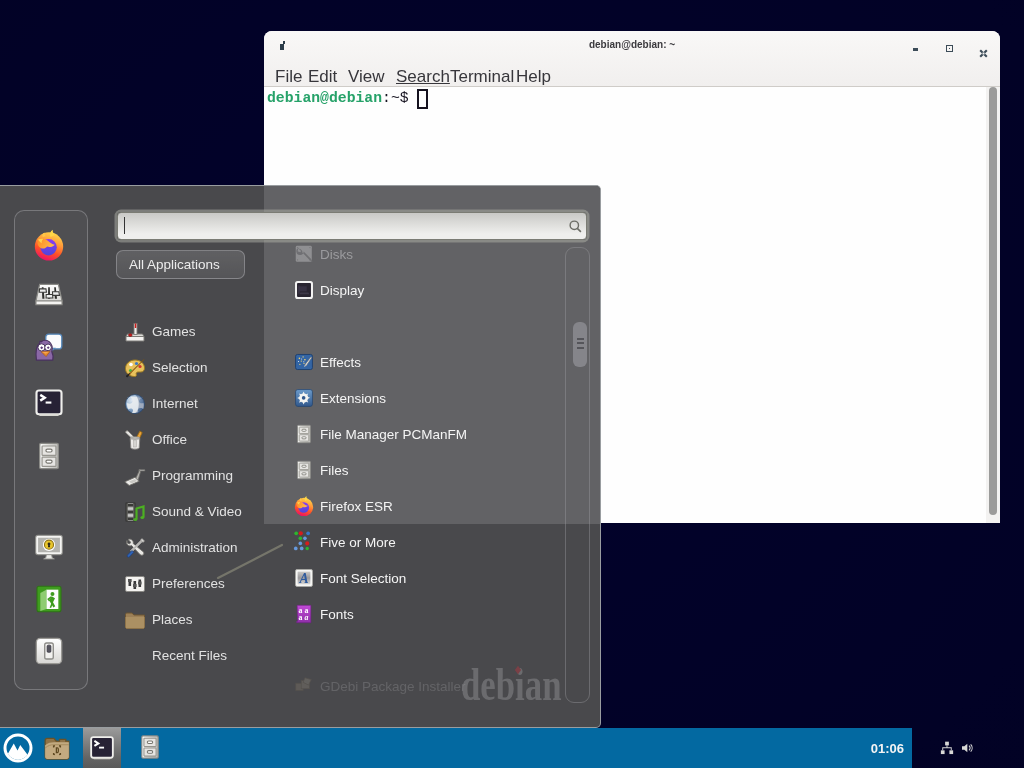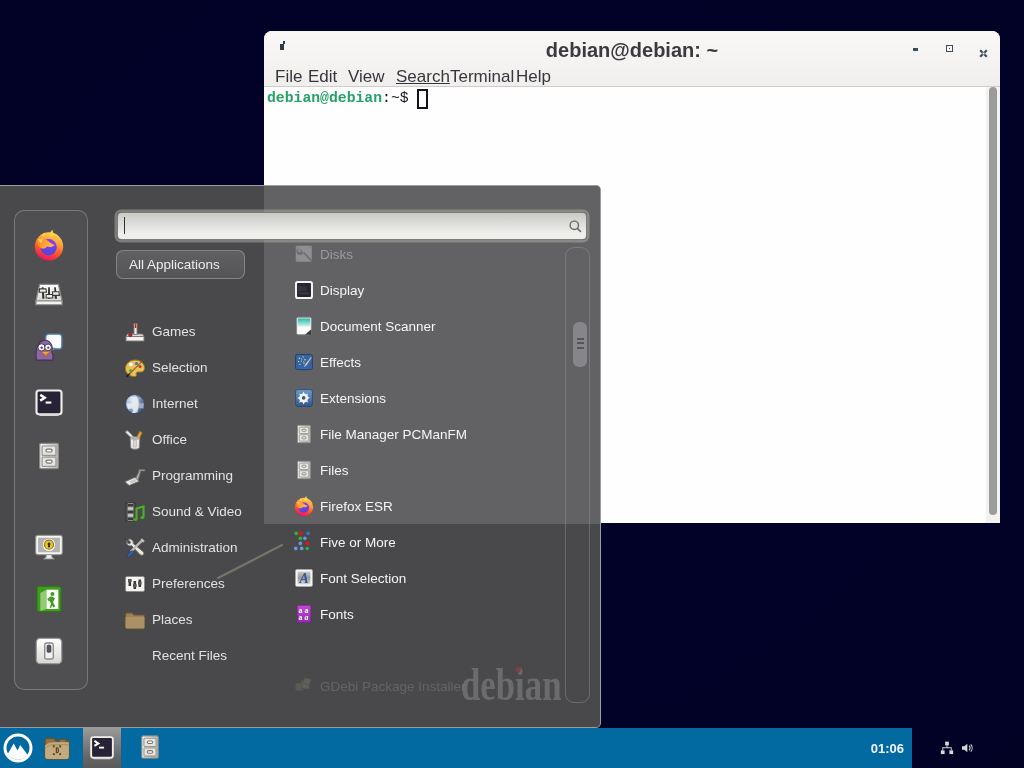--- a/index.html
+++ b/index.html
@@ -9,21 +9,21 @@
   .abs{position:absolute;}
 
   
   #term{position:absolute;left:264px;top:31px;width:736px;height:492px;
     border-radius:8px 8px 0 0;background:#ffffff;}
   #termbar{position:absolute;left:0;top:0;width:736px;height:55px;
     border-radius:8px 8px 0 0;
     background:linear-gradient(#f9f8f7,#f1efee);
     border-bottom:1px solid #cfccc8;}
   #termtitle{position:absolute;left:0;top:8px;width:736px;text-align:center;
-    font-size:20px;font-weight:bold;color:#3b3a3e;}
+    font-size:10px;font-weight:bold;color:#3b3a3e;}
   #termicon{position:absolute;left:16px;top:13px;width:4px;height:6px;background:#2c3d4a;}
   #termicon:after{content:"";position:absolute;left:3px;top:-3px;width:1.5px;height:2.5px;background:#2c3d4a;}
   #tmenu{position:absolute;left:0px;top:32px;width:736px;height:24px;font-size:17px;color:#37363b;}
   #tmenu span{position:absolute;top:4px;}
   #tcontent{position:absolute;left:0;top:56px;width:736px;height:436px;background:#fefefe;
     font-family:"Liberation Mono",monospace;font-size:14.75px;font-weight:bold;}
   #prompt{position:absolute;left:3px;top:3px;white-space:pre;}
   #prompt .g{color:#26a269;}
   #prompt .d{color:#171421;font-weight:normal;}
   #cursor{position:absolute;left:153.4px;top:1.8px;width:6.9px;height:15.8px;border:2.1px solid #15121f;}
@@ -245,34 +245,20 @@
     </div>
     <div class="app " style="top:93px;">
       <div class="ic"><svg width="22" height="22" viewBox="0 0 24 24">
  <rect x="2.2" y="2.2" width="19.6" height="19.6" rx="2.8" fill="#f4f4f3"></rect>
  <rect x="4.4" y="4.4" width="15.2" height="15.2" rx="1" fill="#282430"></rect>
  <path d="M6.5 8 L15 8 L15 13.5 L6.5 13.5 Z" fill="#363142"></path>
  <path d="M8 14.8 L16.8 14.8 L17.8 16.5 L7 16.5 Z" fill="#3d3848"></path>
 <rect x="6" y="7" width="1" height="9" fill="#443f52"></rect>
         </svg></div>
       <div class="tx">Display</div>
-    </div>
-    <div class="app " style="top:129px;">
-      <div class="ic"><svg width="22" height="22" viewBox="0 0 24 24">
-          <defs>
-            <linearGradient id="dsg" x1="0" y1="0" x2="0" y2="1">
-  <stop offset="0" stop-color="#2ab5a5"></stop>
-              <stop offset="1" stop-color="#d8f5ef"></stop>
-            </linearGradient>
-          </defs>
- <rect x="4" y="2.5" width="16" height="19" rx="1.5" fill="#fdfdfc" stroke="#8b8a86" stroke-width="1"></rect>
- <rect x="5.2" y="3.7" width="13.6" height="9" fill="url(#dsg)"></rect>
- <path d="M20 21.5 L13 21.5 L20 15.5 Z" fill="#3a3a38"></path>
-        </svg></div>
-      <div class="tx">Document Scanner</div>
     </div>
     <div class="app " style="top:165px;">
       <div class="ic"><svg width="22" height="22" viewBox="0 0 24 24">
           <rect x="2.8" y="3.8" width="18.4" height="16.4" rx="2" fill="#3465a4" stroke="#1d3f6e" stroke-width="1"></rect>
  <g fill="#f5d76e">
             <circle cx="7" cy="8" r="0.9"></circle>
             <circle cx="11" cy="6.5" r="0.7"></circle>
             <circle cx="9" cy="11" r="0.7"></circle>
             <circle cx="13" cy="9.5" r="0.9"></circle>
             <circle cx="7.5" cy="14.5" r="0.7"></circle>

